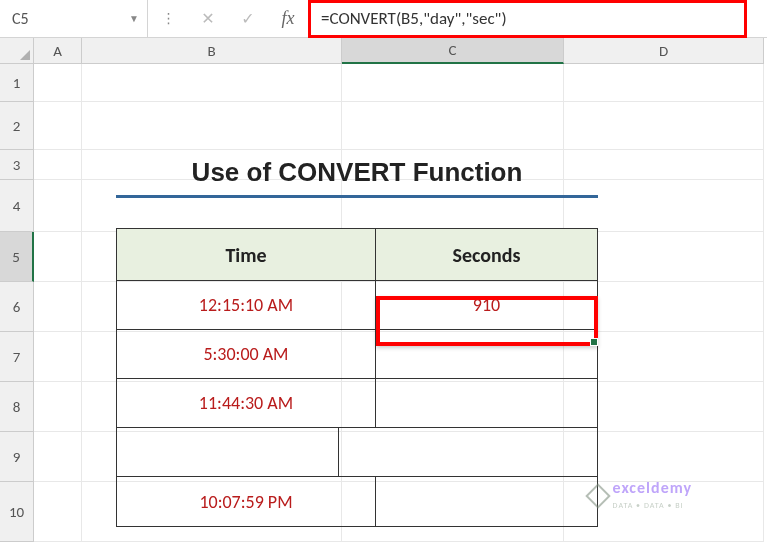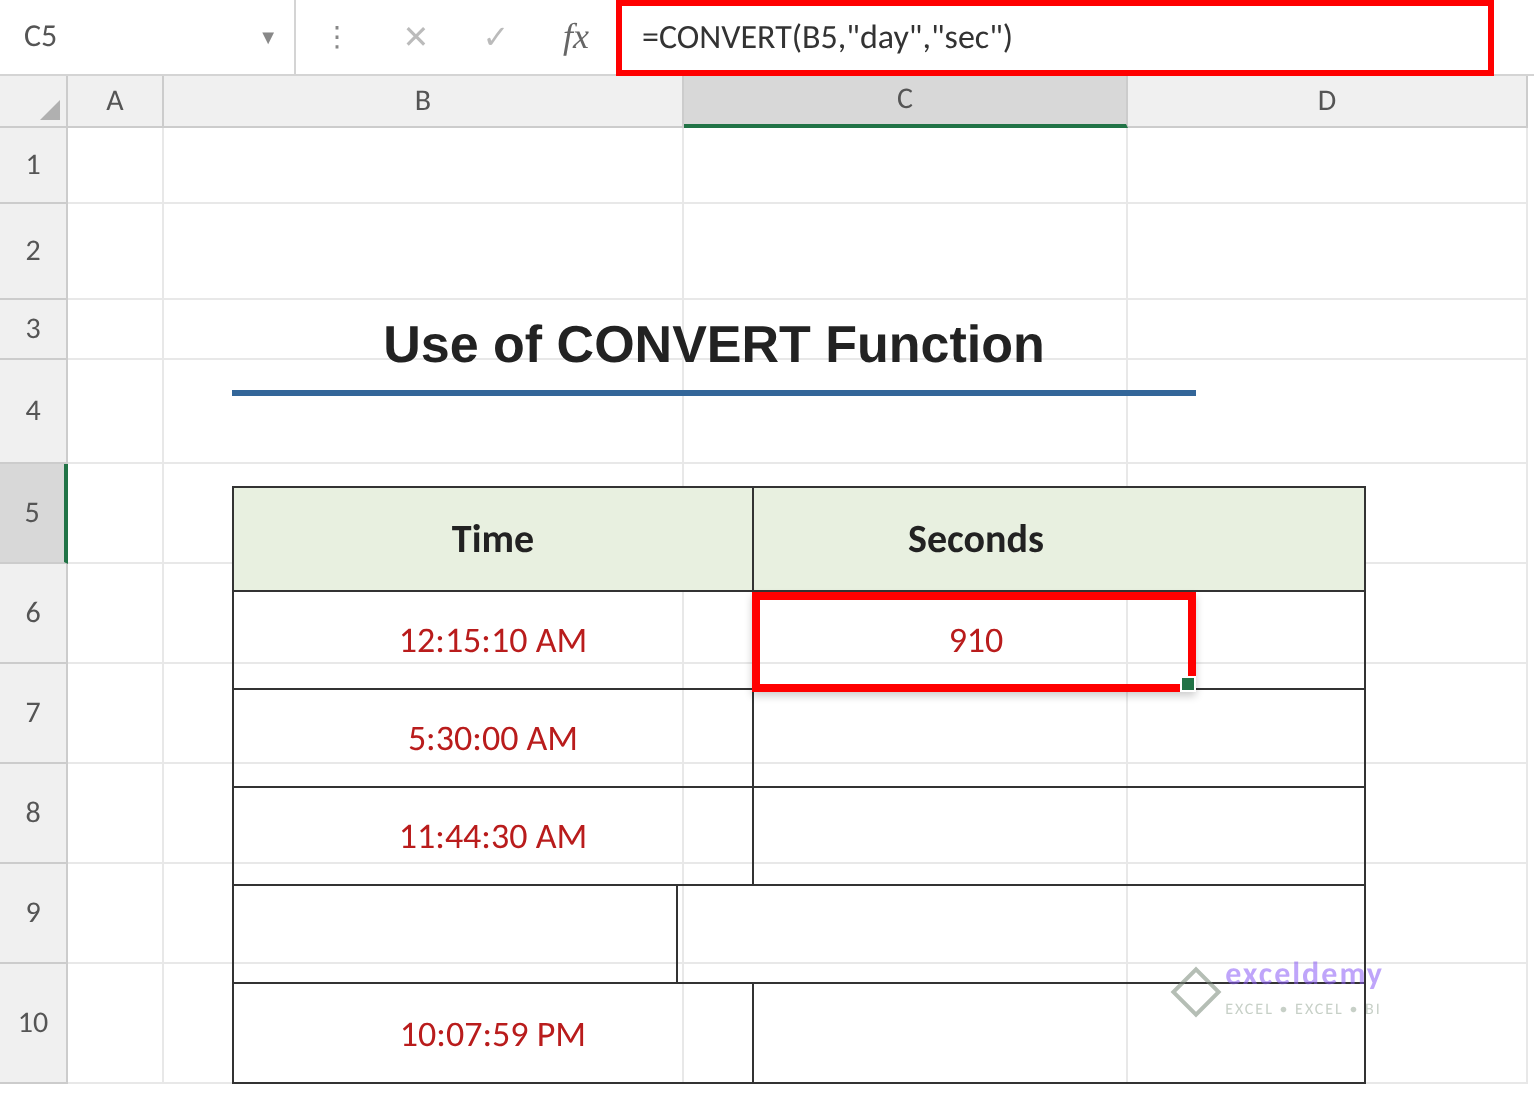--- a/index.html
+++ b/index.html
@@ -153,22 +153,22 @@
     align-items: center;
     justify-content: center;
     font-size: 26px;
     font-weight: bold;
     color: #222;
     font-family: Liberation Sans, sans-serif;
   }
   
   .data-table {
     position: absolute;
-    top: 115px;
-    width: 567px;
+    top: 100px;
+    width: 482px;
     border: 1px solid #333;
   }
   .data-table .thead {
     display: flex;
     height: 52px;
     background: #e8f0e0;
     border-bottom: 1px solid #333;
   }
   .data-table .th {
     display: flex;
@@ -373,15 +373,15 @@
         </div>
       </div>
     </div>
   </div>
 </div>
 
 <div class="watermark">
   <div class="wm-ico"></div>
   <div class="wm-txt">
     <b>exceldemy</b>
-    <small>EXCEL • EXCEL • BI</small>
+    <small>DATA • DATA • BI</small>
   </div>
 </div>
 
 </body></html>

